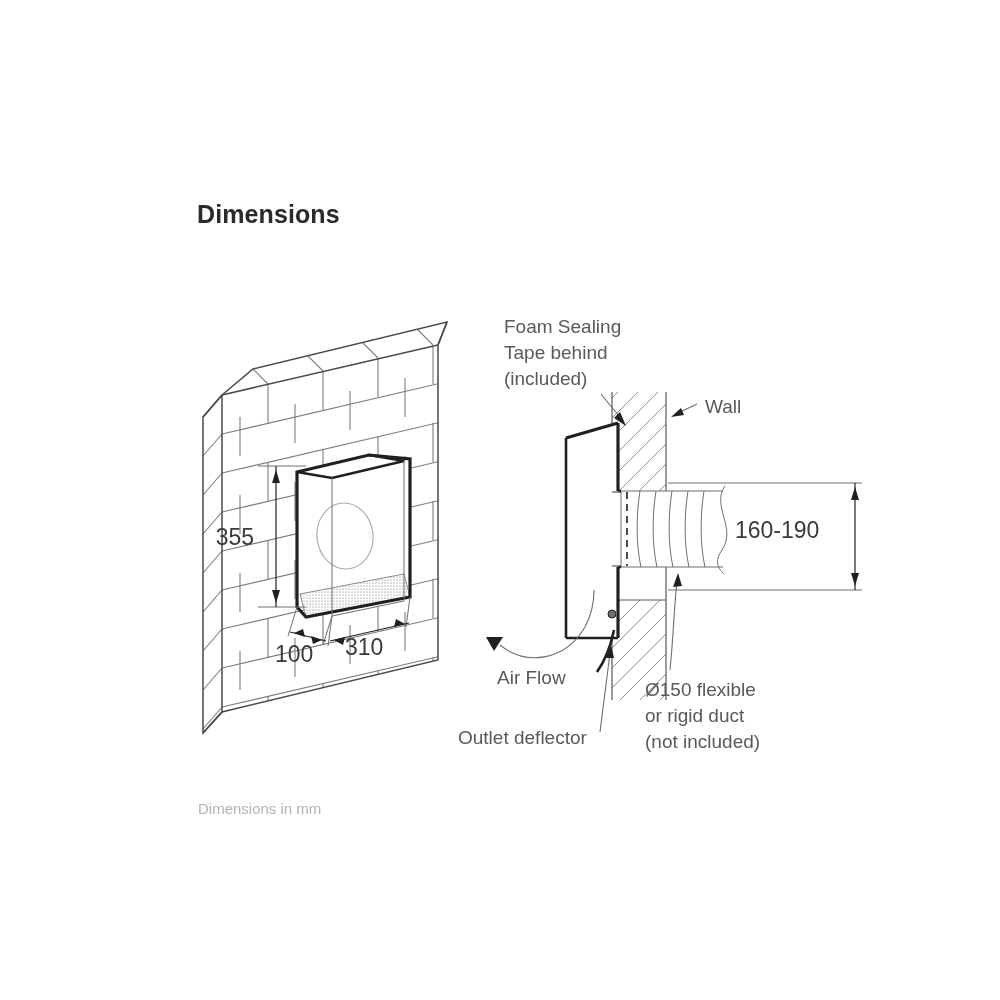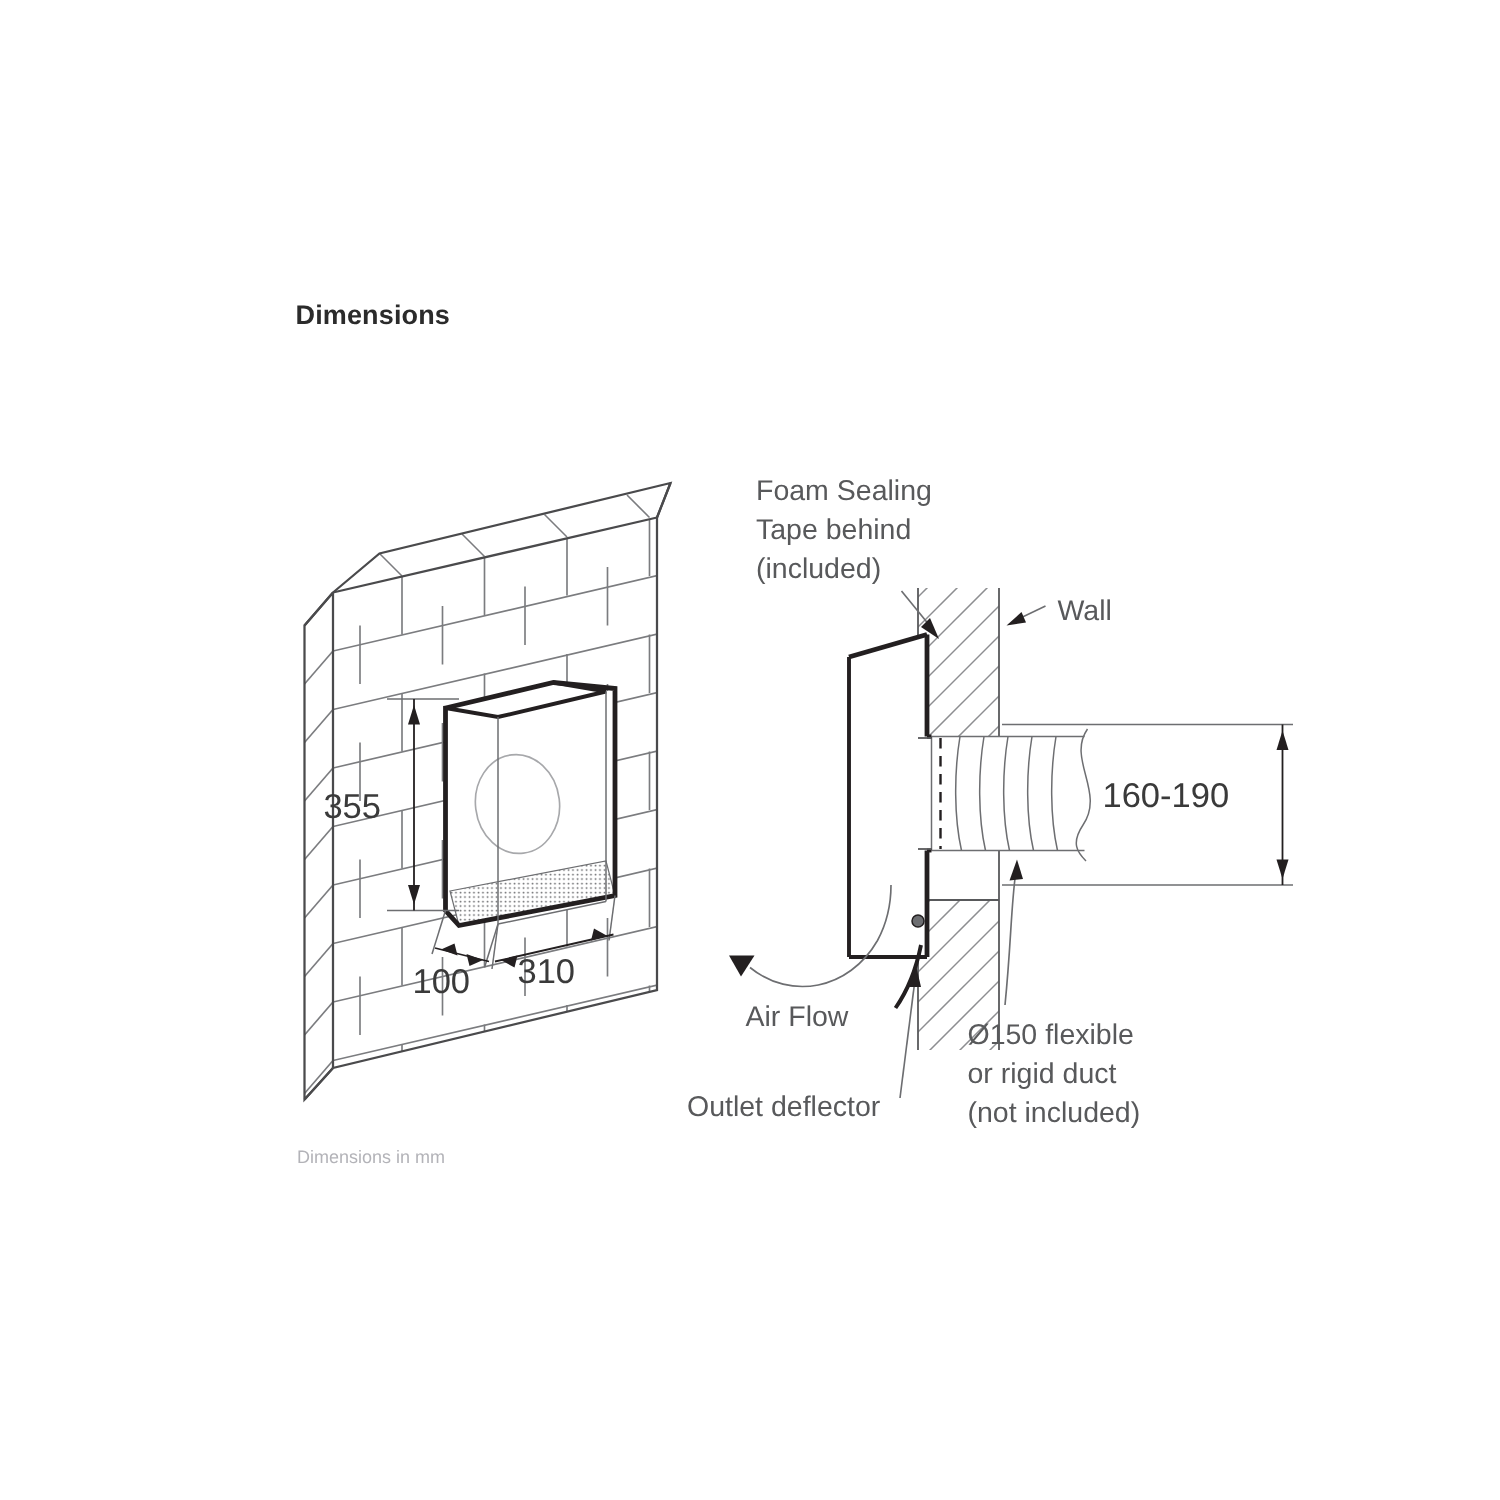--- a/index.html
+++ b/index.html
@@ -18,31 +18,31 @@
     position: absolute;
     left: 0; top: 0;
     width: 1000px;
     height: 1000px;
     background: #ffffff;
   }
   .page-title {
     position: absolute;
     left: 197px;
     top: 200px;
-    font-size: 18px;
+    font-size: 25px;
     font-weight: bold;
     color: #2b2b2b;
     letter-spacing: 0.1px;
     white-space: nowrap;
   }
   .footer-note {
     position: absolute;
     left: 198px;
-    top: 764px;
-    font-size: 12px;
+    top: 800px;
+    font-size: 15px;
     color: #b3b3b8;
     white-space: nowrap;
   }
   svg.figure {
     position: absolute;
     left: 0;
     top: 0;
     width: 1000px;
     height: 1000px;
     pointer-events: none;

